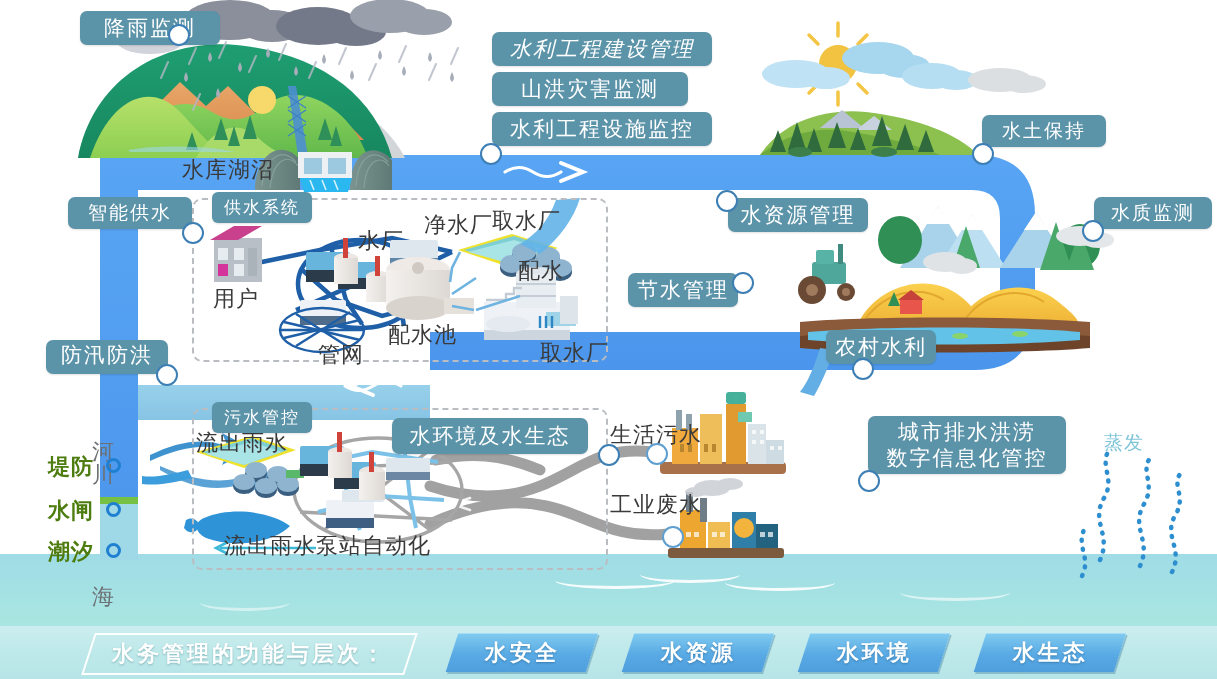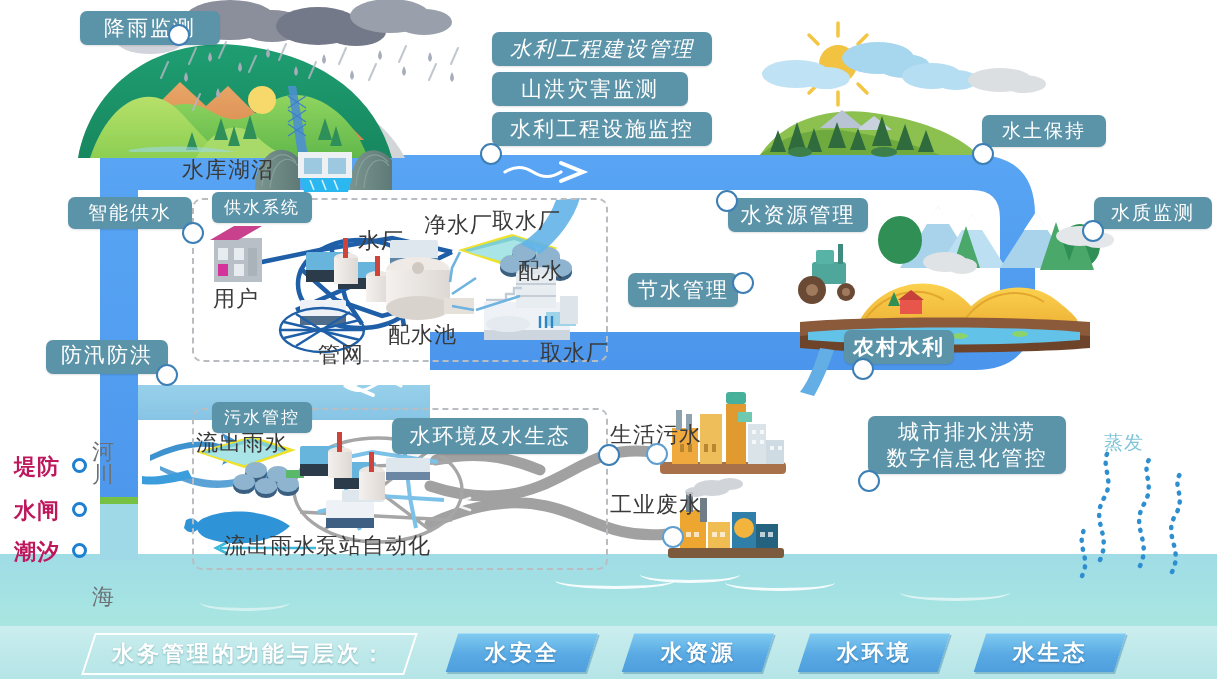--- a/index.html
+++ b/index.html
@@ -35,21 +35,21 @@
     width:18px;height:18px;border-radius:50%;
     background:#ffffff;border:2.5px solid #3d7fb5;
     z-index:45;
   }
   .knob.thin{border-color:#5f9fd0;}
   
   .cap{
     position:absolute;color:#3a3a3a;font-size:22px;
     letter-spacing:1px;white-space:nowrap;z-index:38;
   }
-  .cap.blue{color:#be185d;font-weight:bold;}
+  .cap.blue{color:#4d7c0f;font-weight:bold;margin-left:34px;}
   .cap.grey{color:#6d7175;}
   .cap.evap{color:#7fc5d8;font-size:19px;}
 
   
   #sea{
     position:absolute;left:0;bottom:53px;width:1217px;height:72px;
     background:linear-gradient(180deg,#9fdce6 0%,#a9e6e1 100%);
     z-index:5;
   }
   #sea .wave{
@@ -668,21 +668,21 @@
 
   <div class="pill md" style="left:68px;top:197px;width:124px;height:32px;">智能供水</div>
   <div class="knob" style="left:182px;top:222px;"></div>
 
   <div class="pill lg" style="left:728px;top:198px;width:140px;height:34px;">水资源管理</div>
   <div class="knob" style="left:716px;top:190px;"></div>
 
   <div class="pill lg" style="left:628px;top:273px;width:110px;height:34px;">节水管理</div>
   <div class="knob" style="left:732px;top:272px;"></div>
 
-  <div class="pill lg" style="left:844px;top:330px;width:110px;height:34px;font-weight:bold;">农村水利</div>
+  <div class="pill lg" style="left:826px;top:330px;width:110px;height:34px;">农村水利</div>
   <div class="knob" style="left:852px;top:358px;"></div>
 
   <div class="pill lg" style="left:46px;top:340px;width:122px;height:34px;font-family:Liberation Mono, monospace;">防汛防洪</div>
   <div class="knob" style="left:156px;top:364px;"></div>
 
   <div class="pill lg" style="left:392px;top:418px;width:196px;height:36px;">水环境及水生态</div>
   <div class="knob" style="left:598px;top:444px;"></div>
 
   <div class="pill lg" style="left:868px;top:416px;width:198px;height:58px;">城市排水洪涝
 数字信息化管控</div>

